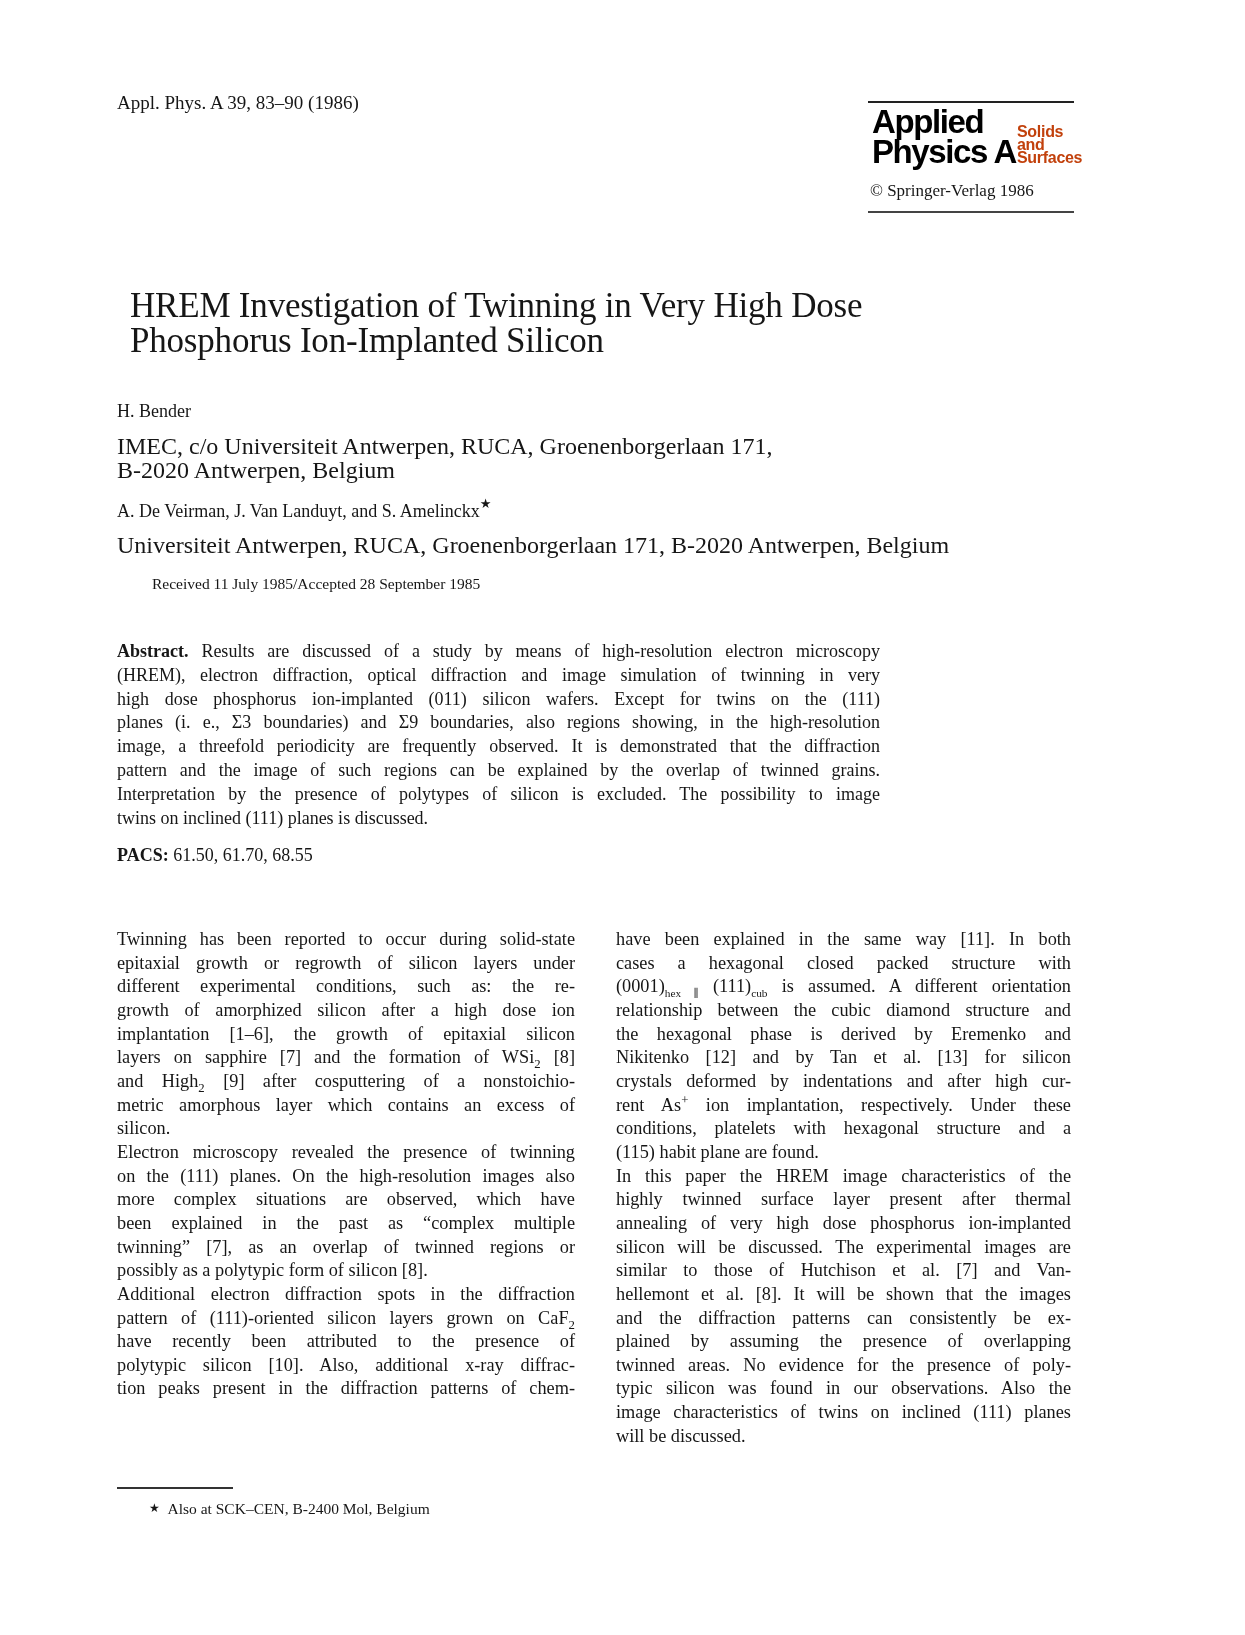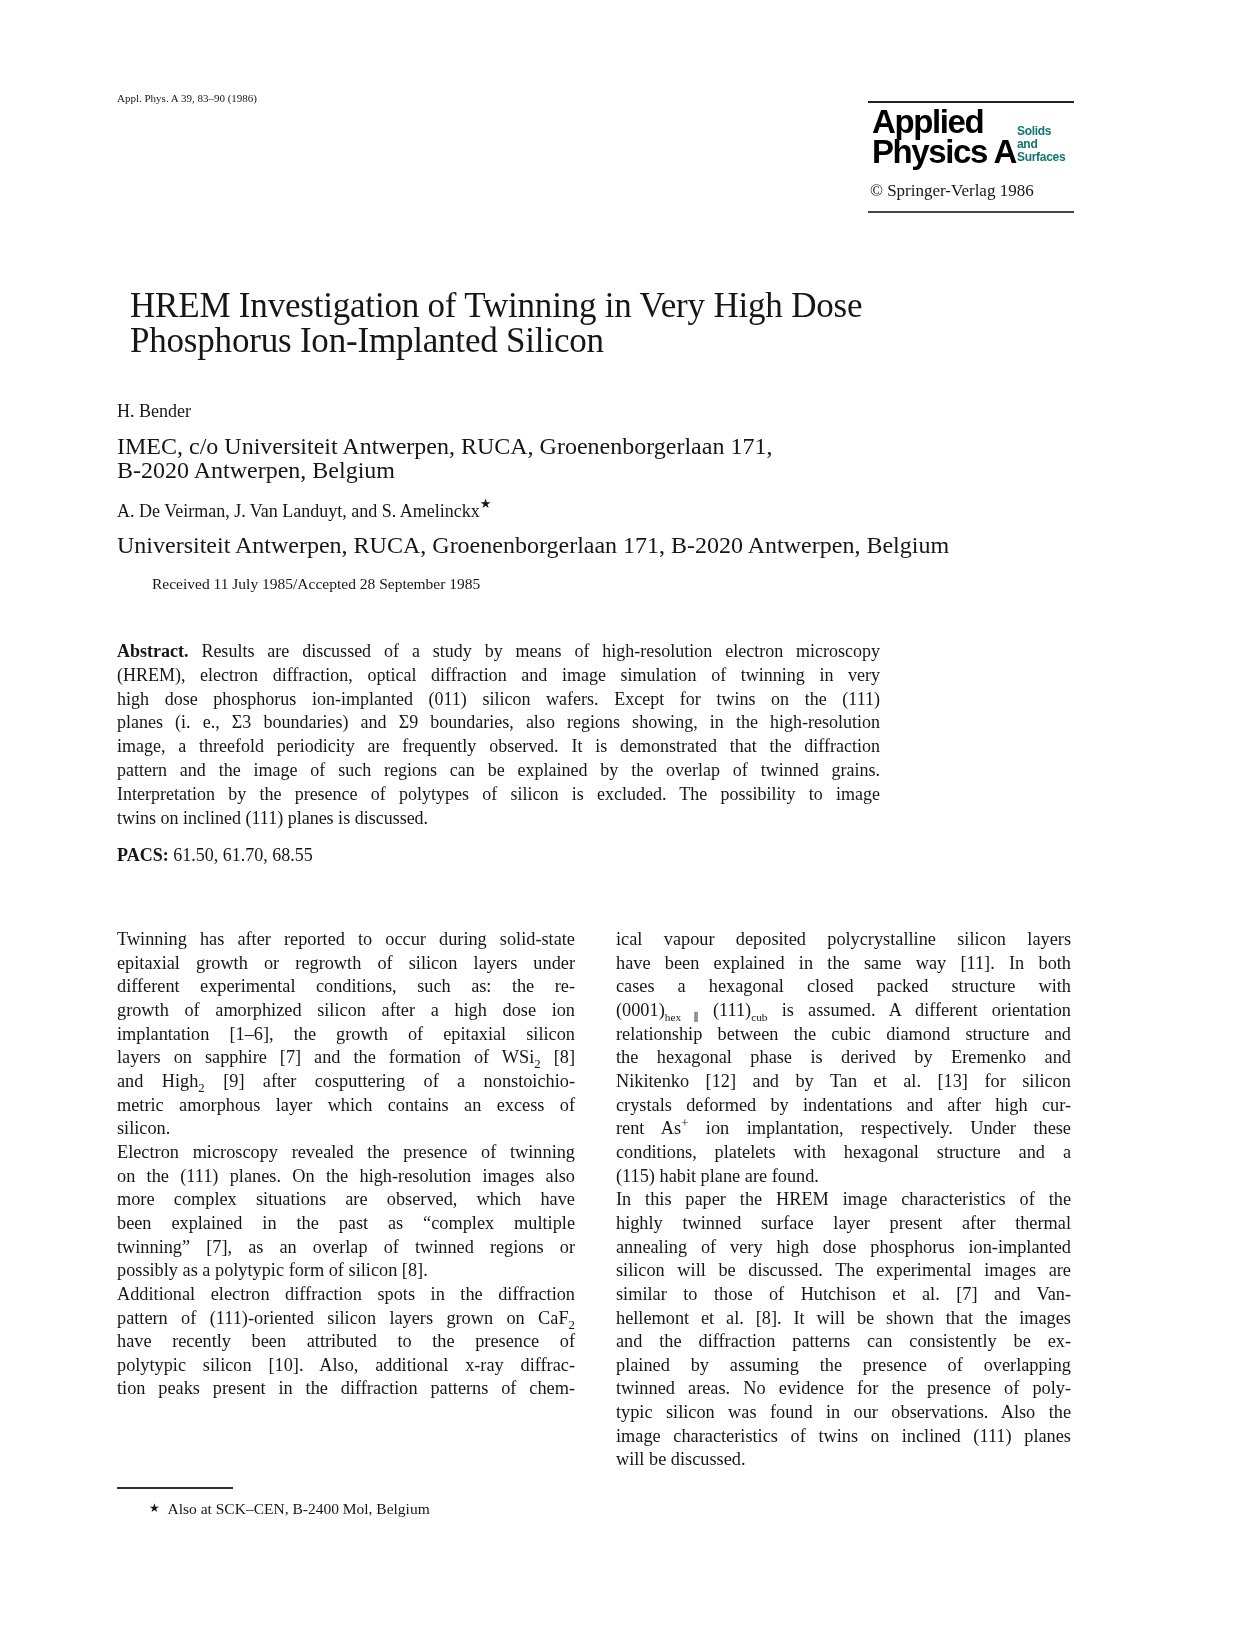--- a/index.html
+++ b/index.html
@@ -1,35 +1,35 @@
 <!DOCTYPE html>
 <html><head>
 <meta charset="utf-8">
 <style>
   html, body { margin: 0; padding: 0; background: #ffffff; }
   body {
     width: 1245px; height: 1635px; position: relative; overflow: hidden;
     font-family: "Liberation Serif", "DejaVu Serif", serif; color: #161616;
   }
   .abs { position: absolute; }
-  .journal-ref { left: 117px; top: 92px; font-size: 11px; }
+  .journal-ref { left: 117px; top: 92px; font-size: 19px; }
 
   .logo-block { left: 868px; top: 101px; width: 206px; }
   .logo-rule { height: 2px; background: #222; width: 100%; }
   .logo-rule.bottom { height: 1.5px; background: #444; }
   .logo-row { position: relative; height: 76px; }
   .logo-main {
     position: absolute; left: 4px; top: 4px;
     font-family: "Liberation Sans", "DejaVu Sans", sans-serif; font-weight: bold;
     font-size: 33px; line-height: 30px; letter-spacing: -1.4px; color: #000000;
   }
   .logo-side {
     position: absolute; left: 149px; top: 22px;
     font-family: "Liberation Sans", "DejaVu Sans", sans-serif; font-weight: bold;
-    font-size: 12px; line-height: 13px; letter-spacing: -0.3px; color: #0f766e;
+    font-size: 16px; line-height: 13px; letter-spacing: -0.3px; color: #c2410c;
   }
   .logo-copy { font-size: 17px; padding: 2px 0 10px 2px; }
 
   .title { left: 117px; top: 275px; font-size: 35px; line-height: 35px; font-weight: normal; margin: 13px; letter-spacing: -0.2px; }
   .author { font-size: 18px; left: 117px; }
   .affil { font-size: 24px; left: 117px; line-height: 24px; }
   .received { left: 117px; top: 575px; font-size: 15.5px; margin-left: 35px; }
 
   .abstract {
     left: 117px; top: 640px; width: 763px; font-size: 18px; line-height: 23.8px;
@@ -96,21 +96,21 @@
   <div style="text-align-last:justify">pattern and the image of such regions can be explained by the overlap of twinned grains.</div>
   <div style="text-align-last:justify">Interpretation by the presence of polytypes of silicon is excluded. The possibility to image</div>
   <div>twins on inclined (111) planes is discussed.</div>
 </div>
 
 <div class="abs pacs">
   <b>PACS:</b> <span>61.50, 61.70, 68.55</span>
 </div>
 
 <div class="abs col col-left">
-  <span class="ln">Twinning has after reported to occur during solid-state</span>
+  <span class="ln">Twinning has been reported to occur during solid-state</span>
   <span class="ln">epitaxial growth or regrowth of silicon layers under</span>
   <span class="ln">different experimental conditions, such as: the re-</span>
   <span class="ln">growth of amorphized silicon after a high dose ion</span>
   <span class="ln">implantation [1–6], the growth of epitaxial silicon</span>
   <span class="ln"><span>layers on sapphire [7] and the formation of WSi</span><sub>2</sub><span> [8]</span></span>
   <span class="ln"><span>and High</span><sub>2</sub><span> [9] after cosputtering of a nonstoichio-</span></span>
   <span class="ln">metric amorphous layer which contains an excess of</span>
   <span class="ln last">silicon.</span>
   <span class="ln">Electron microscopy revealed the presence of twinning</span>
   <span class="ln">on the (111) planes. On the high-resolution images also</span>
@@ -119,21 +119,20 @@
   <span class="ln">twinning” [7], as an overlap of twinned regions or</span>
   <span class="ln last">possibly as a polytypic form of silicon [8].</span>
   <span class="ln">Additional electron diffraction spots in the diffraction</span>
   <span class="ln"><span>pattern of (111)-oriented silicon layers grown on CaF</span><sub>2</sub></span>
   <span class="ln">have recently been attributed to the presence of</span>
   <span class="ln">polytypic silicon [10]. Also, additional x-ray diffrac-</span>
   <span class="ln">tion peaks present in the diffraction patterns of chem-</span>
 </div>
 
 <div class="abs col col-right">
-  <span class="ln">ical vapour deposited polycrystalline silicon layers</span>
   <span class="ln">have been explained in the same way [11]. In both</span>
   <span class="ln">cases a hexagonal closed packed structure with</span>
   <span class="ln"><span>(0001)</span><sub class="sub-small">hex ∥</sub><span> (111)</span><sub class="sub-small">cub</sub><span> is assumed. A different orientation</span></span>
   <span class="ln">relationship between the cubic diamond structure and</span>
   <span class="ln">the hexagonal phase is derived by Eremenko and</span>
   <span class="ln">Nikitenko [12] and by Tan et al. [13] for silicon</span>
   <span class="ln">crystals deformed by indentations and after high cur-</span>
   <span class="ln"><span>rent As</span><sup>+</sup><span> ion implantation, respectively. Under these</span></span>
   <span class="ln">conditions, platelets with hexagonal structure and a</span>
   <span class="ln last">(115) habit plane are found.</span>

